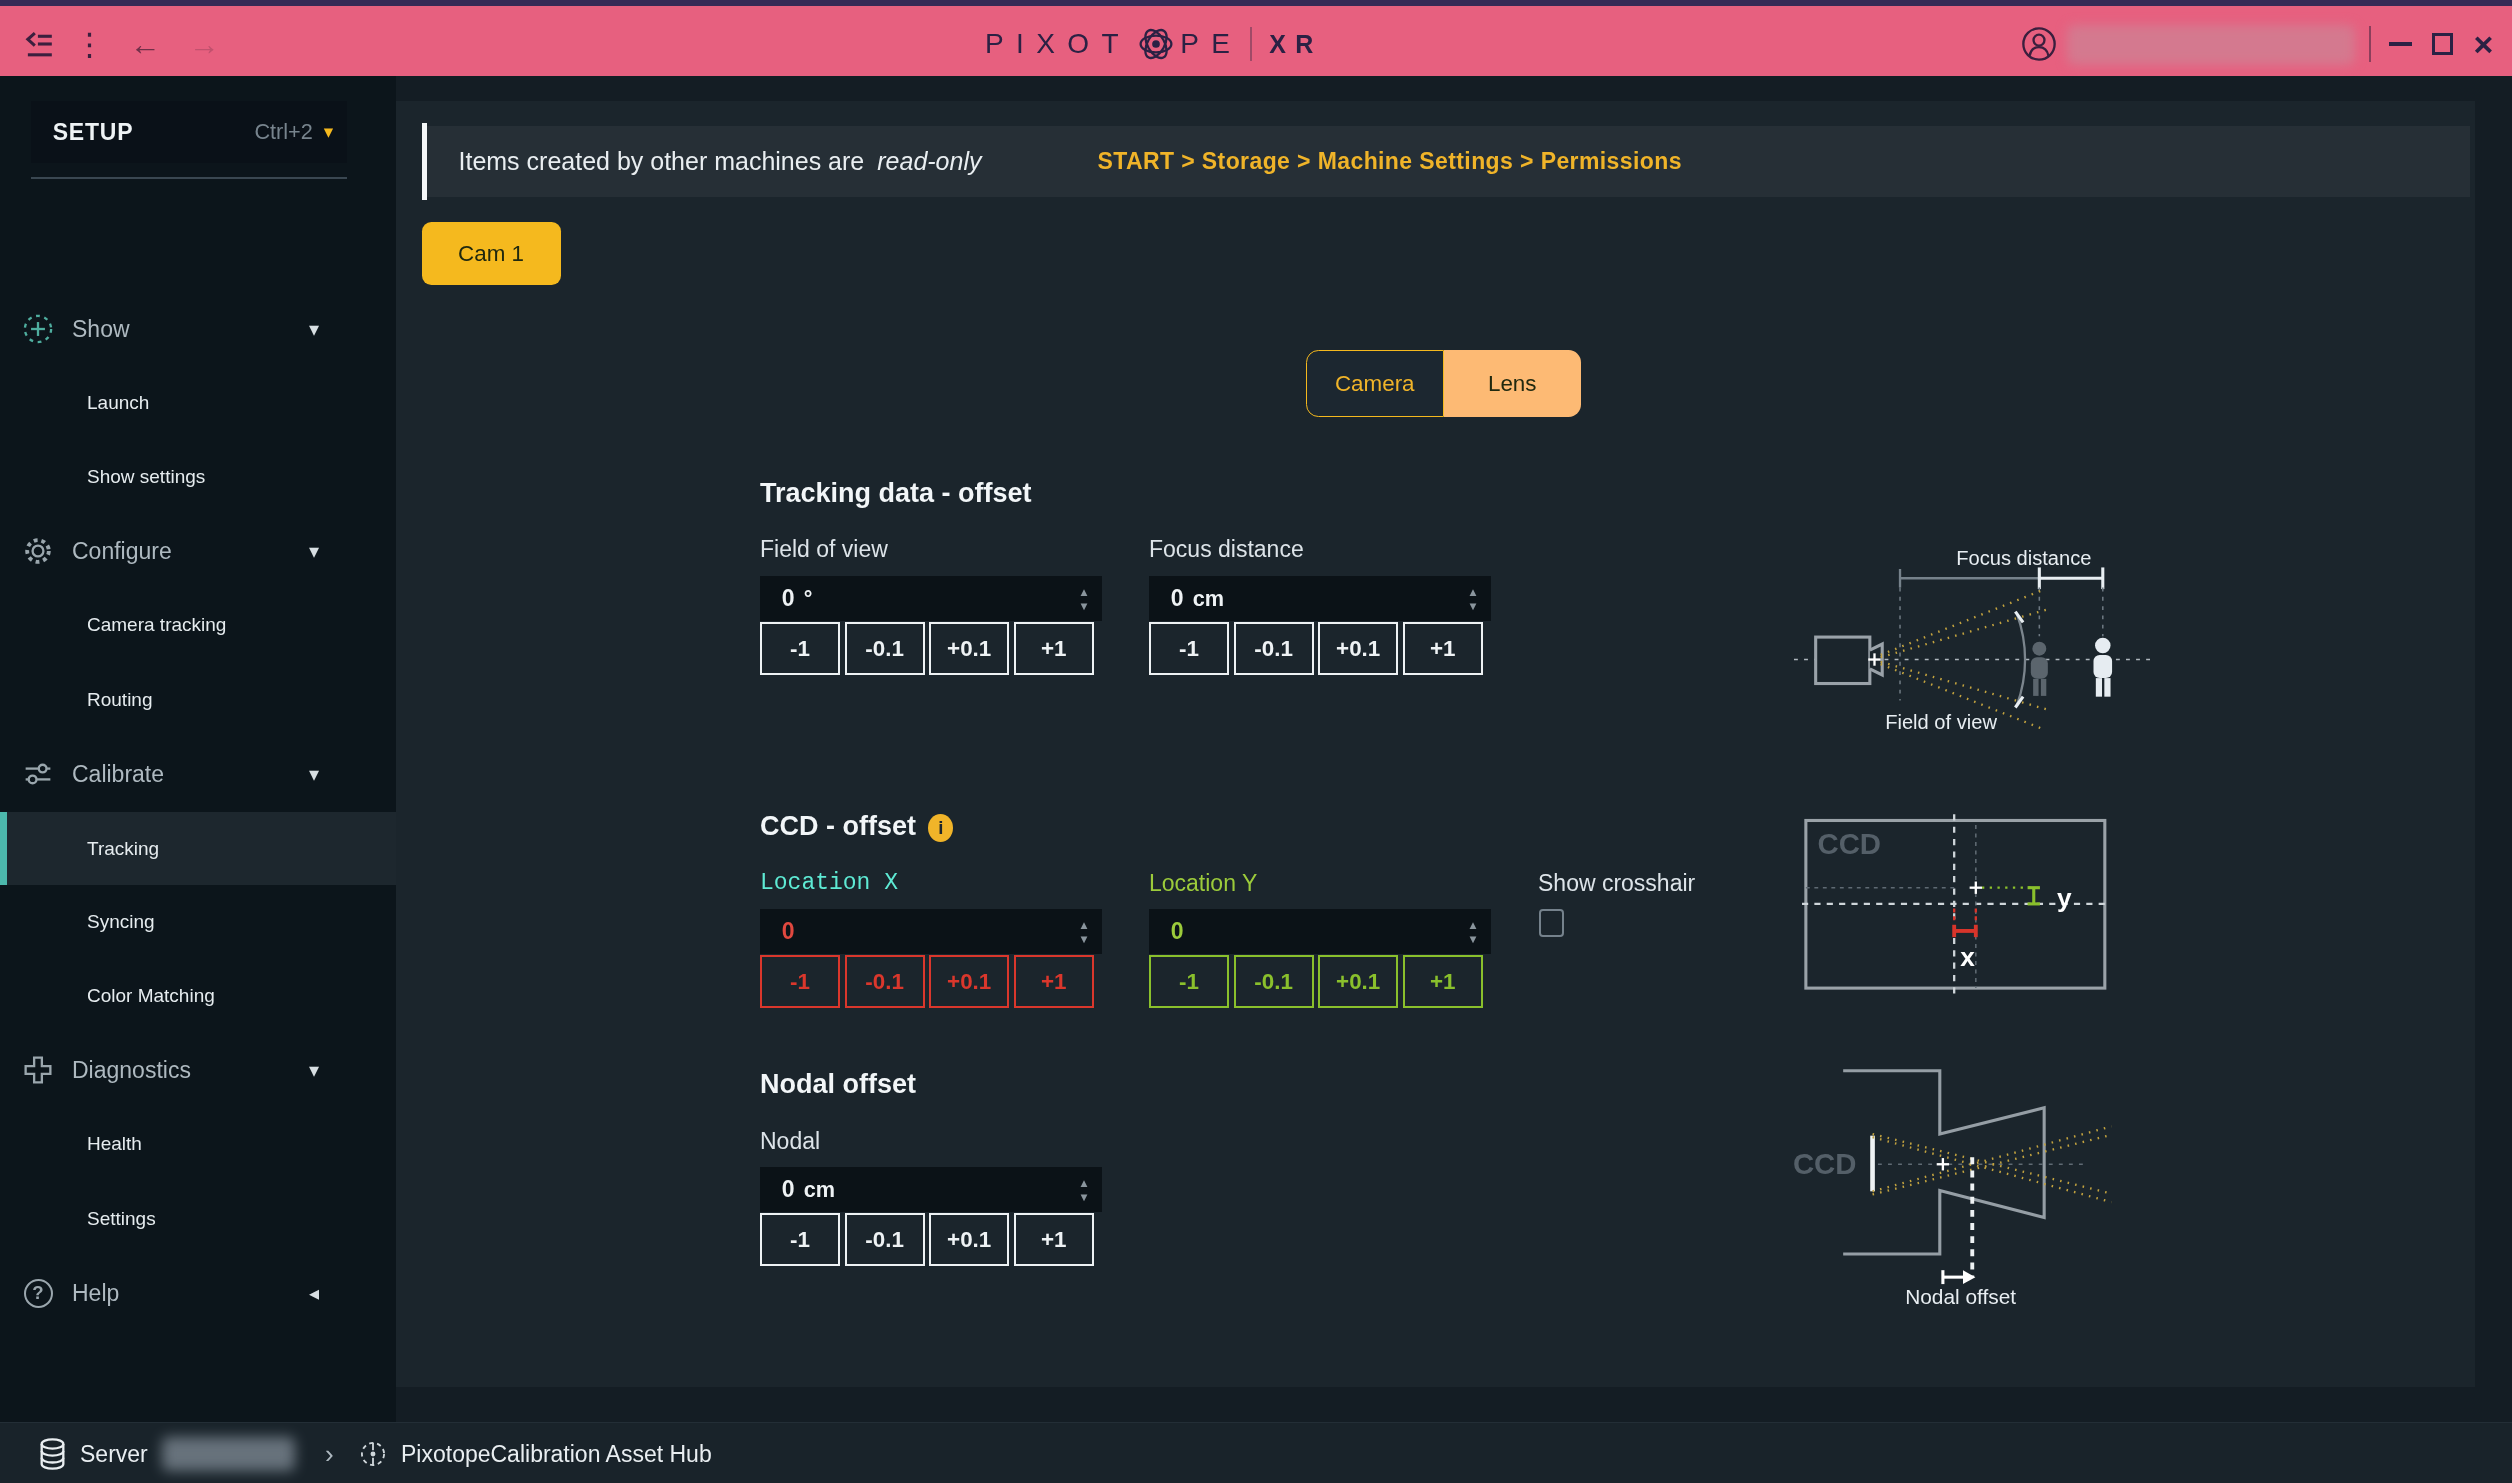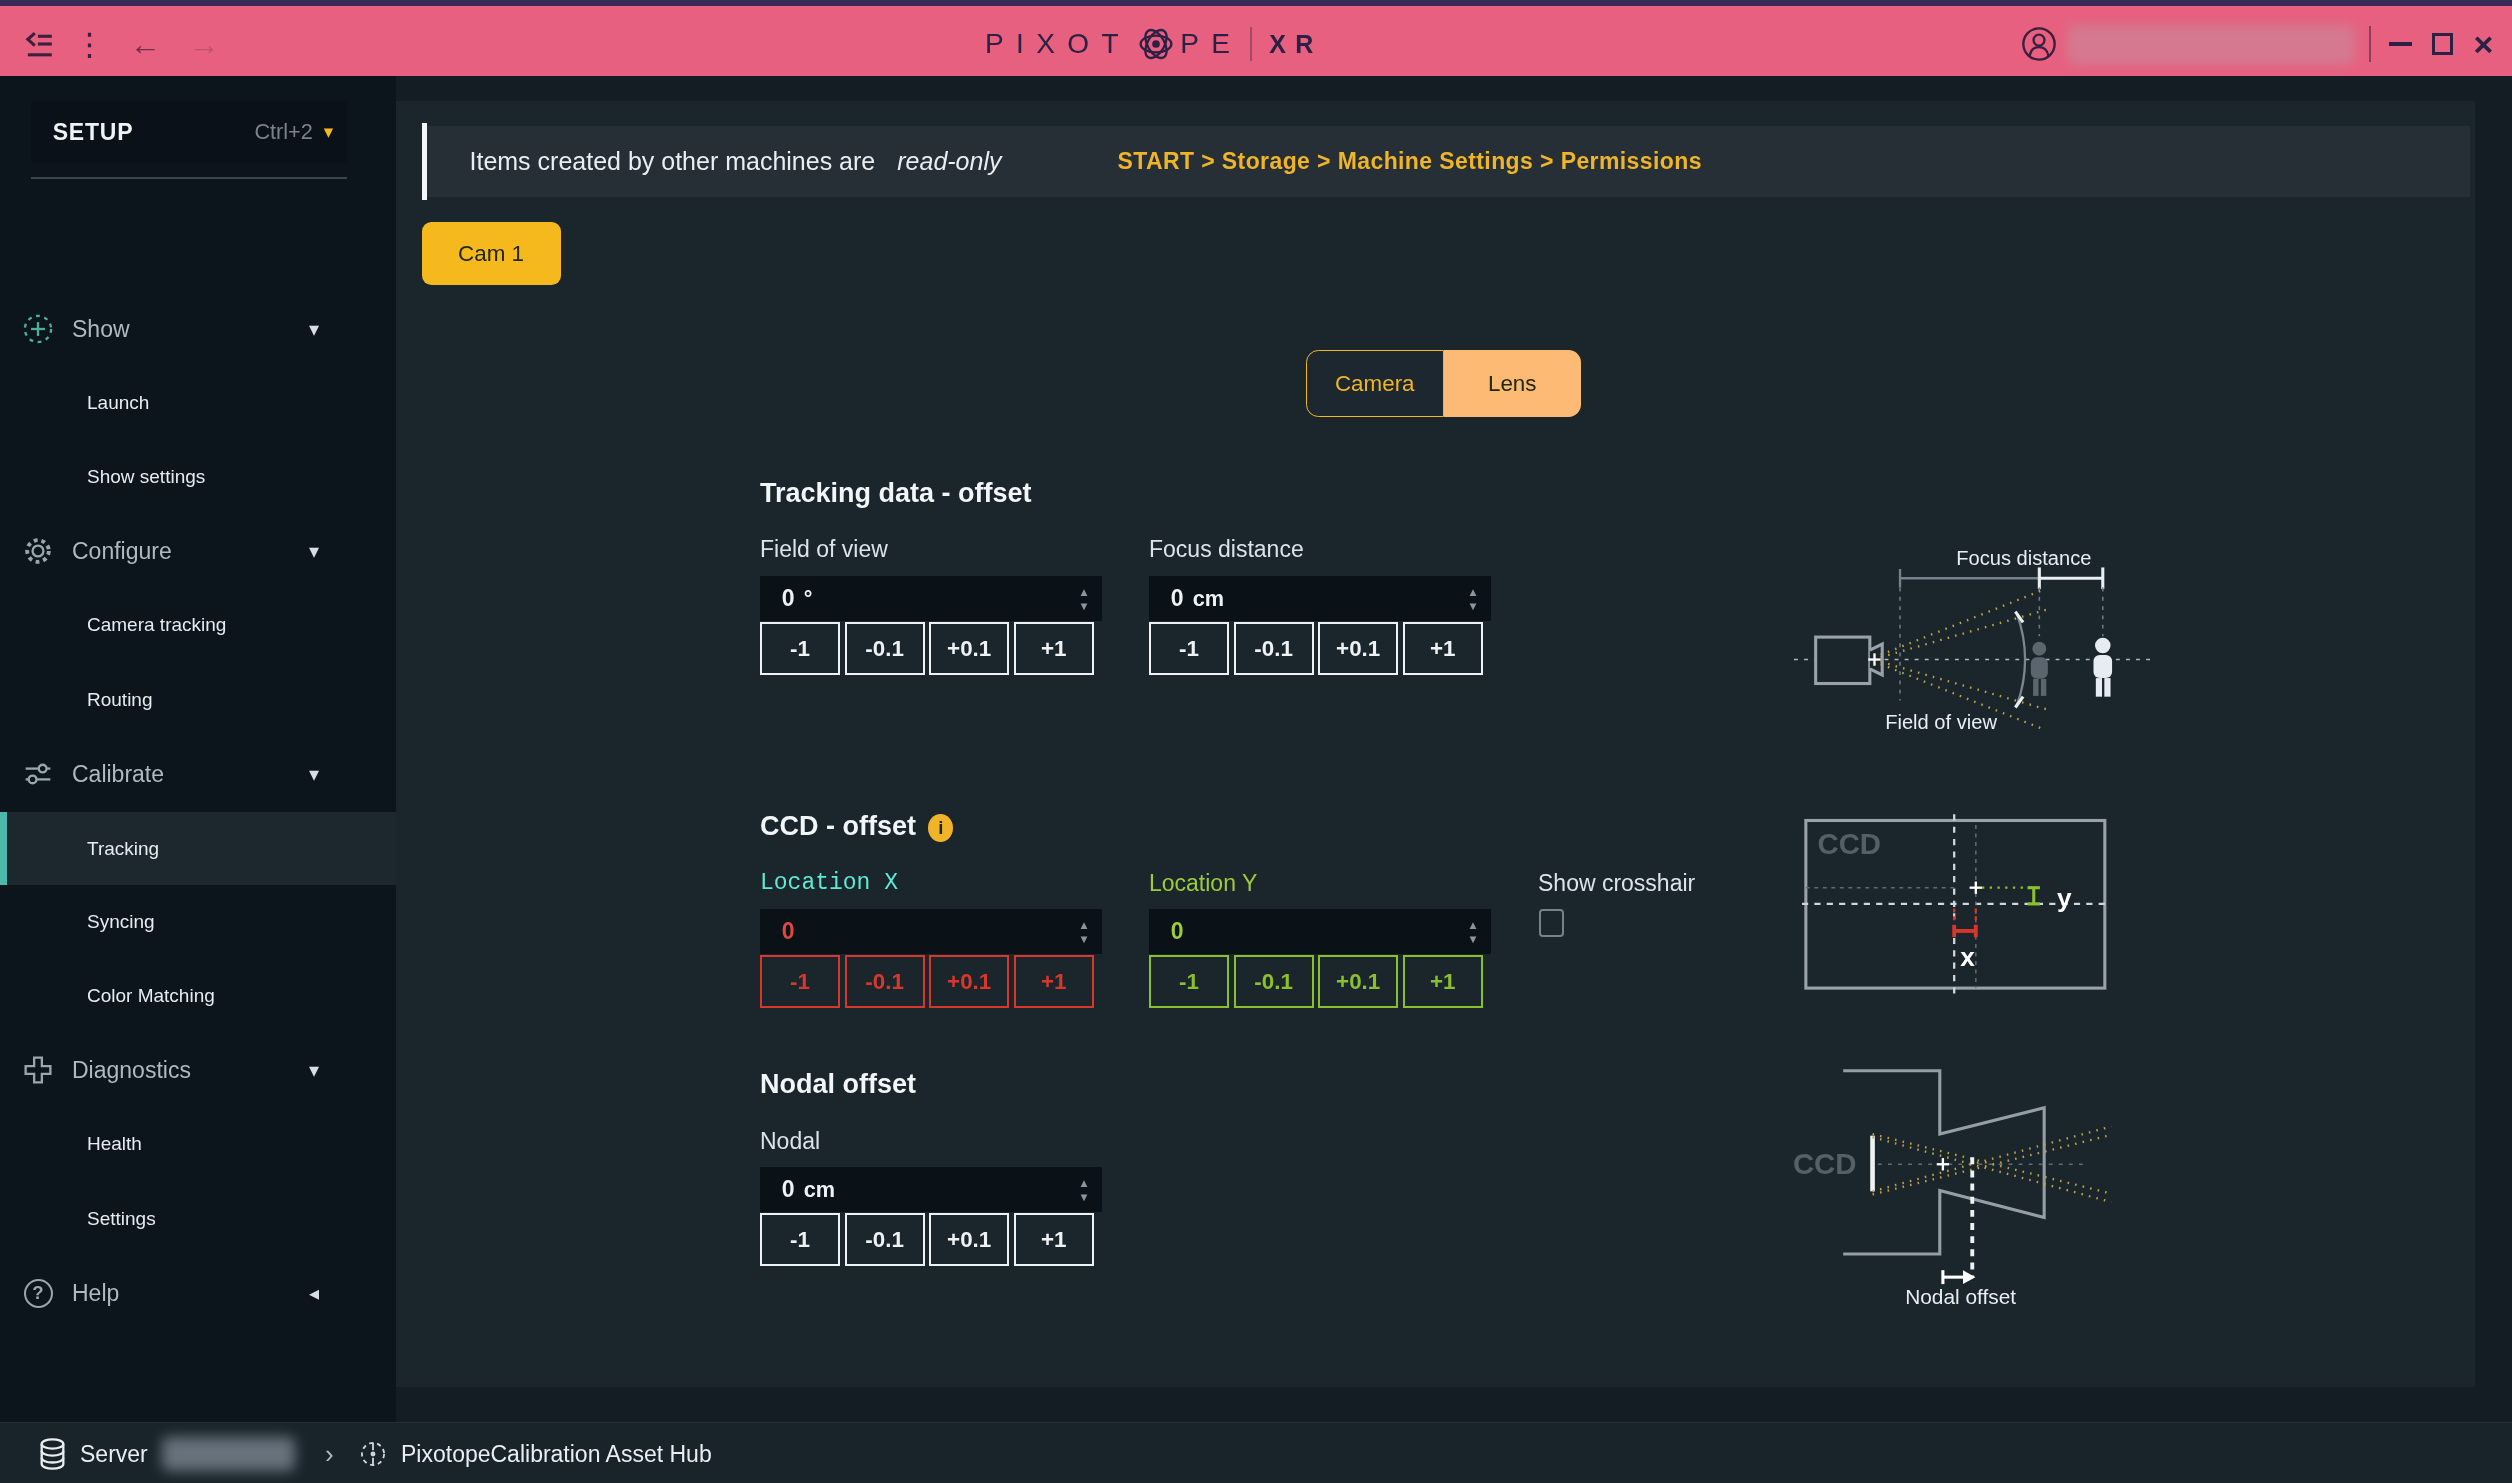--- a/index.html
+++ b/index.html
@@ -33,24 +33,24 @@
   .srow .ic { position:absolute; left:20px; width:36px; height:36px; display:flex; align-items:center; justify-content:center; }
   .lbl0 { position:absolute; left:72px; font-size:23px; color:#aeb9c0; }
   .lbl1 { position:absolute; left:87px; font-size:19px; color:#e6ecef; }
   .srow .caret { position:absolute; left:309px; font-size:20px; color:#d7dee2; }
   .srow-selected { top:736px; height:73px; background:#1d272e; border-left:7.7px solid #4cb8ac; }
   .srow-selected .lbl1 { left:80px; }
   .qicon { width:29px; height:29px; border:2.3px solid #9aa6ad; border-radius:50%; color:#9aa6ad; font-size:18.6px; font-weight:bold; display:flex; align-items:center; justify-content:center; }
 
   
   .panel { position:absolute; left:396px; top:101px; width:2079px; height:1286px; background:#1b252c; }
-  .banner { position:absolute; left:25.5px; top:25px; width:2048px; height:71px; background:#262f36; display:flex; align-items:center;padding-left:11px; }
+  .banner { position:absolute; left:25.5px; top:25px; width:2048px; height:71px; background:#262f36; display:flex; align-items:center; }
   .banner-bar { position:absolute; left:0; top:-3.1px; width:5.4px; height:77px; background:#f4f7f8; }
   .banner-text { margin-left:37px; font-size:25px; color:#e9eef1; }
-  .banner-em { font-style:italic; font-size:25px; color:#e9eef1; margin-left:22px; }
+  .banner-em { font-style:italic; font-size:25px; color:#e9eef1; margin-left:13px; }
   .breadcrumb { margin-left:116px; font-size:23px; font-weight:bold; color:#f0b429; letter-spacing:0.4px; }
   .cam-btn { position:absolute; left:25.5px; top:121px; width:139px; height:63px; background:#f5b91e; border-radius:9.3px; display:flex; align-items:center; justify-content:center; font-size:22.4px; color:#20290f; cursor:pointer; }
 
   .toggle { position:absolute; left:910px; top:249px; width:275px; height:67px; display:flex; border-radius:12.4px; cursor:pointer; }
   .toggle-camera { width:138px; height:67px; background:#1c2730; border:1.5px solid #f5b91e; border-radius:12.4px 0 0 12.4px; display:flex; align-items:center; justify-content:center; font-size:22.4px; color:#f0b429; }
   .toggle-lens { width:138px; height:67px; background:#fdba74; border-radius:0 12.4px 12.4px 0; display:flex; align-items:center; justify-content:center; font-size:22.4px; color:#20290f; }
 
   .h1 { position:absolute; font-size:27px; font-weight:bold; color:#f2f6f8; }
   .flabel { position:absolute; font-size:23px; color:#dde4e9; }
   .flabel.red { color:#5eead4;font-family:Liberation Mono, monospace; }

